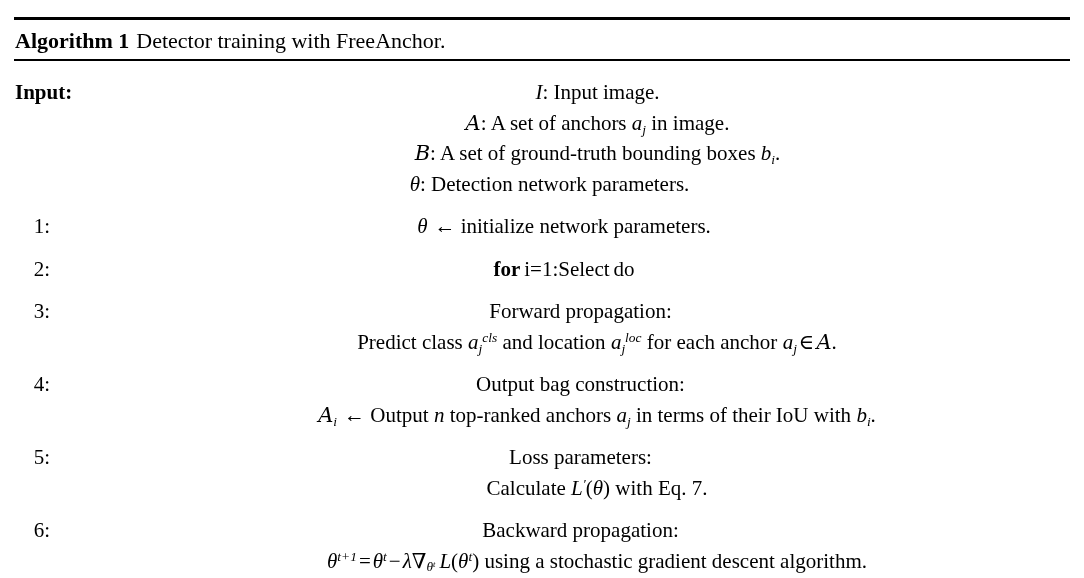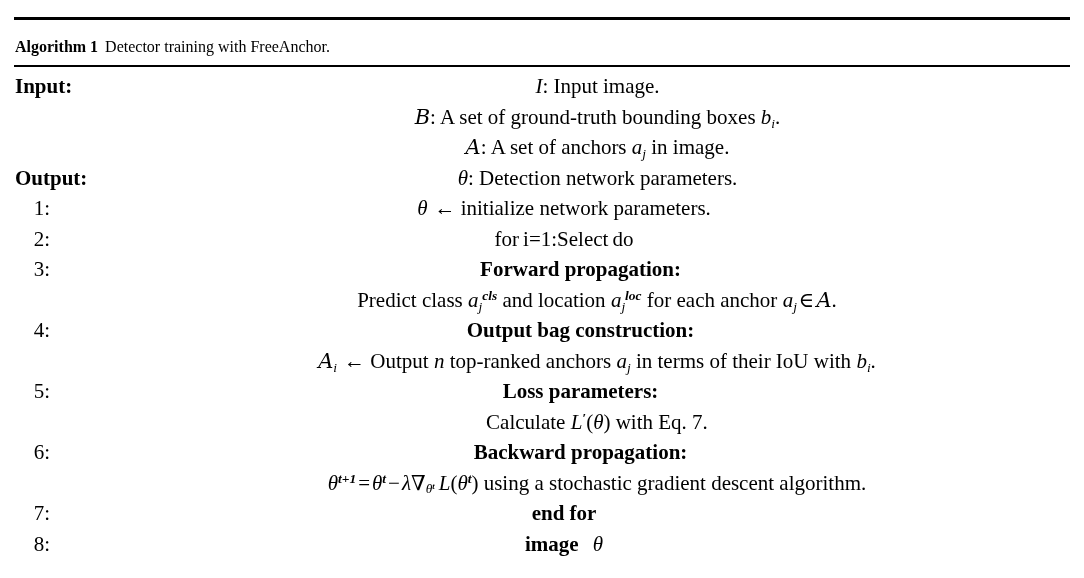--- a/index.html
+++ b/index.html
@@ -23,23 +23,23 @@
   }
 
   .rule {
     width: 100%;
     background: #000;
   }
   .rule-top    { height: 3px; }
   .rule-mid    { height: 2px; }
 
   .title-row {
-    font-size: 16px;
+    font-size: 22px;
     line-height: 30px;
-    padding: 12px 0 3px 1px;
+    padding: 6px 0 3px 1px;
     white-space: nowrap;
   }
   .title-row .bold { font-weight: bold; }
 
   .body-block {
     padding-top: 4px;
     padding-bottom: 4px;
   }
 
   .line {
@@ -50,32 +50,33 @@
     white-space: nowrap;
   }
 
   
   .gutter {
     width: 96px;
     flex: 0 0 96px;
     text-align: left;
     padding-left: 1px;
     box-sizing: border-box;
+    margin-top: 12px;
   }
   .gutter.bold { font-weight: bold; }
   .gutter.num {
     text-align: right;
     width: 44px;
     flex: 0 0 44px;
     padding-right: 8px;
     padding-left: 0;
   }
 
   .content { flex: 1 1 auto; text-align: center; }
-  .content.bold { font-weight: bold; }
+  .content.bold { font-weight: normal; }
 
   
   .ind-0 { padding-left: 0; }
   .ind-1 { padding-left: 33px; }
   .ind-2 { padding-left: 66px; }
 
   
   .io-sym-pad { padding-left: 15px; }
 
   
@@ -84,21 +85,21 @@
     font-style: italic;
     font-family: "DejaVu Serif", "Liberation Serif", serif;
   }
   .up { font-style: normal; }
   sub, sup {
     font-size: 0.64em;
     line-height: 0;
     font-style: italic;
   }
   sub { vertical-align: -0.28em; }
-  sup { vertical-align: 0.52em; font-weight: bold; }
+  sup { vertical-align: 0.52em; }
   sup.tight { font-style: italic; }
   .op { font-style: normal; padding: 0 2px; }
   .thinsp { display: inline-block; width: 4px; }
   .medsp  { display: inline-block; width: 7px; }
 </style>
 </head>
 <body>
 
 <div class="algorithm-box">
 
@@ -112,42 +113,41 @@
 
   <div class="body-block">
 
     <div class="line">
       <span class="gutter bold">Input:</span>
       <span class="content io-sym-pad"><span class="mi">I</span><span>: Input image.</span></span>
     </div>
 
     <div class="line">
       <span class="gutter"></span>
-      <span class="content io-sym-pad"><span class="cal">B</span><span>: A set of ground-truth bounding boxes </span><span class="mi">b</span><sub>i</sub><span>.</span></span>
+      <span class="content io-sym-pad"><span class="cal">A</span><span>: A set of anchors </span><span class="mi">a</span><sub>j</sub><span> in image.</span></span>
     </div>
 
     <div class="line">
       <span class="gutter"></span>
-      <span class="content io-sym-pad"><span class="cal">A</span><span>: A set of anchors </span><span class="mi">a</span><sub>j</sub><span> in image.</span></span>
+      <span class="content io-sym-pad"><span class="cal">B</span><span>: A set of ground-truth bounding boxes </span><span class="mi">b</span><sub>i</sub><span>.</span></span>
     </div>
 
 
     <div class="line">
-      <span class="gutter bold">Output:</span>
       <span class="content io-sym-pad"><span class="mi">θ</span><span>: Detection network parameters.</span></span>
     </div>
 
     <div class="line">
       <span class="gutter num">1:</span>
       <span class="content ind-0"><span class="mi">θ</span><span class="medsp"></span><span>← initialize network parameters.</span></span>
     </div>
 
     <div class="line">
       <span class="gutter num">2:</span>
-      <span class="content ind-0"><span style="font-weight:normal">for</span><span class="thinsp"></span><span>i=1:Select</span><span class="thinsp"></span><span style="font-weight:normal">do</span></span>
+      <span class="content ind-0"><span style="font-weight:bold">for</span><span class="thinsp"></span><span>i=1:Select</span><span class="thinsp"></span><span style="font-weight:normal">do</span></span>
     </div>
 
     <div class="line">
       <span class="gutter num">3:</span>
       <span class="content ind-1 bold">Forward propagation:</span>
     </div>
     <div class="line">
       <span class="gutter num"></span>
       <span class="content ind-2"><span>Predict class </span><span class="mi">a</span><sub>j</sub><sup>cls</sup><span> and location </span><span class="mi">a</span><sub>j</sub><sup>loc</sup><span> for each anchor </span><span class="mi">a</span><sub>j</sub><span class="op">∈</span><span class="cal">A</span><span>.</span></span>
     </div>

